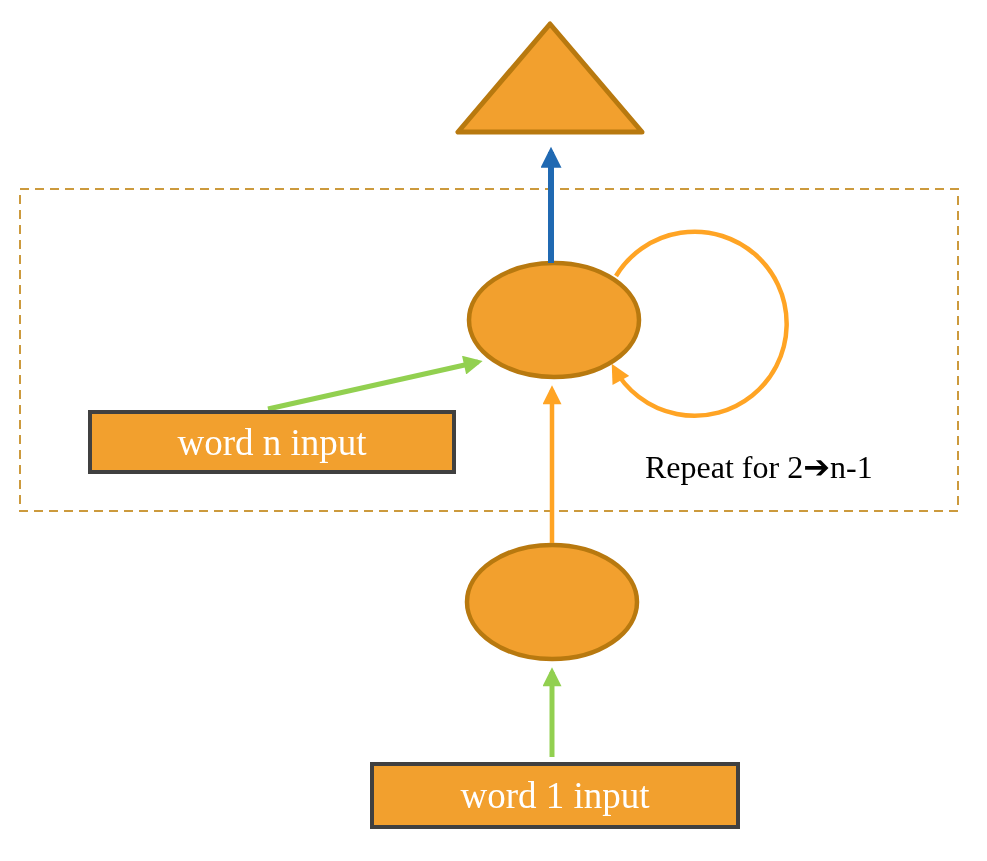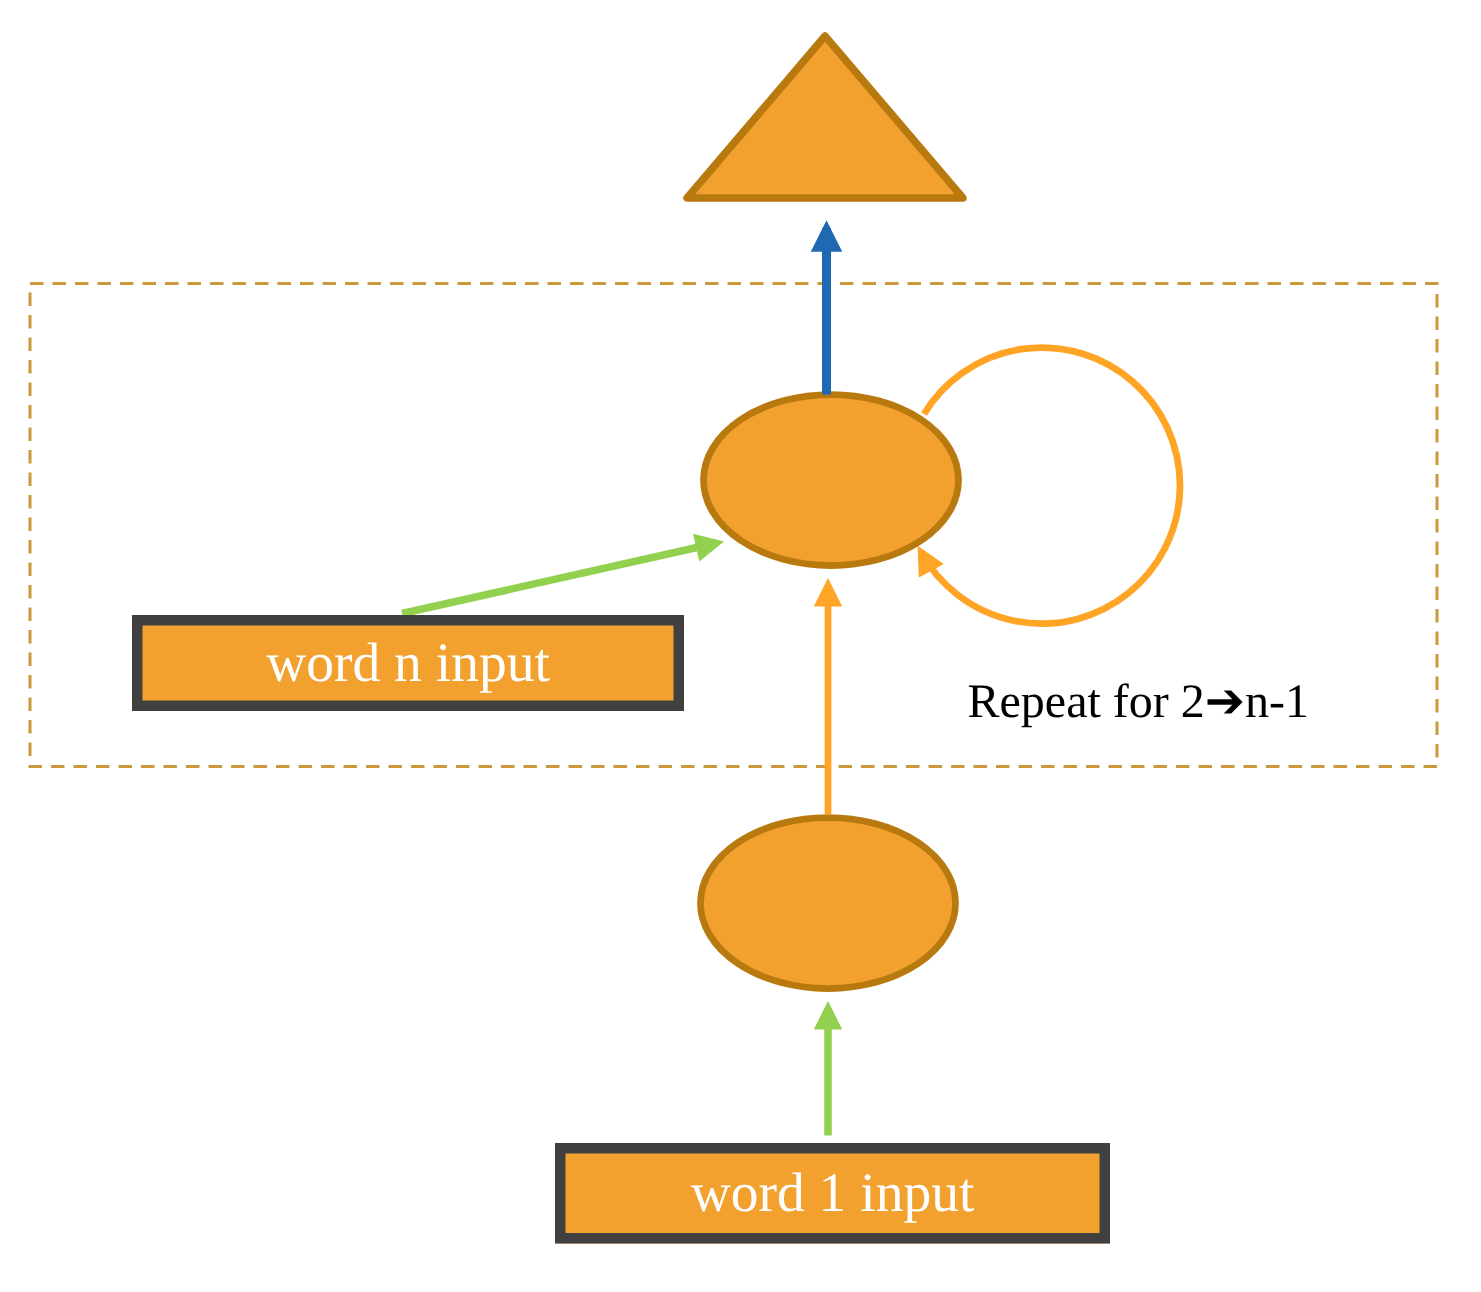--- a/index.html
+++ b/index.html
@@ -16,21 +16,21 @@
     overflow: hidden;
   }
   .canvas svg {
     position: absolute;
     left: 0;
     top: 0;
   }
   .label-box {
     position: absolute;
     background: #F2A02E;
-    border: 7px solid #404040;
+    border: 4px solid #404040;
     box-sizing: border-box;
     display: flex;
     align-items: center;
     justify-content: center;
     color: #ffffff;
     font-size: 37px;
     font-family: "Liberation Serif", serif;
   }
   .box-word-n {
     left: 88px;

